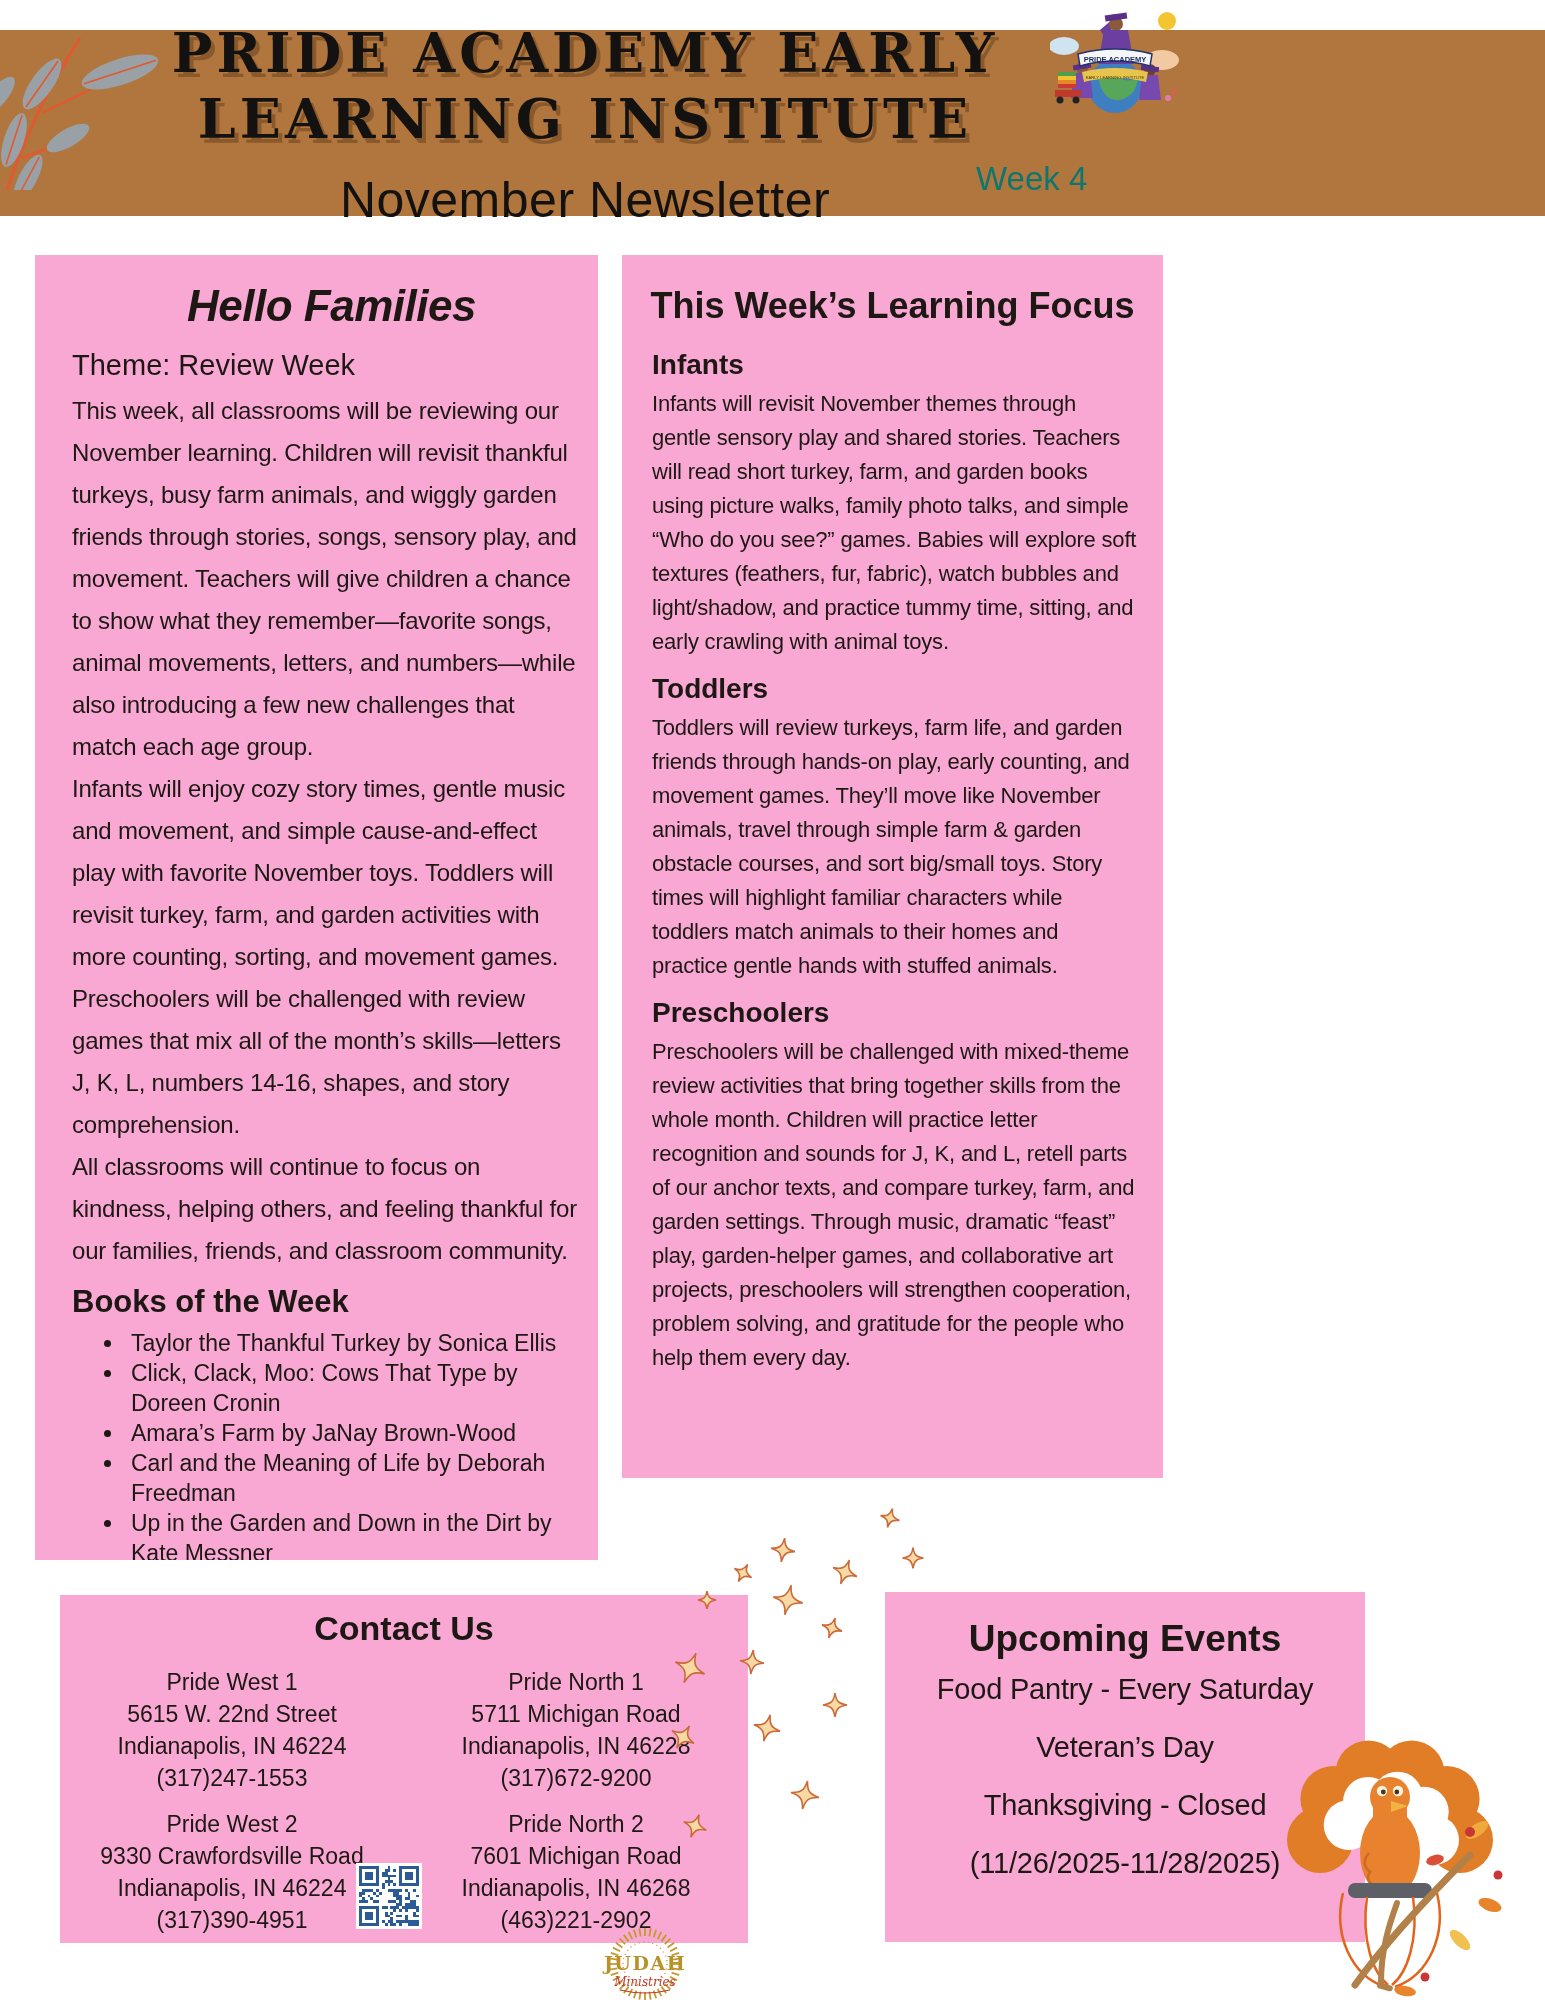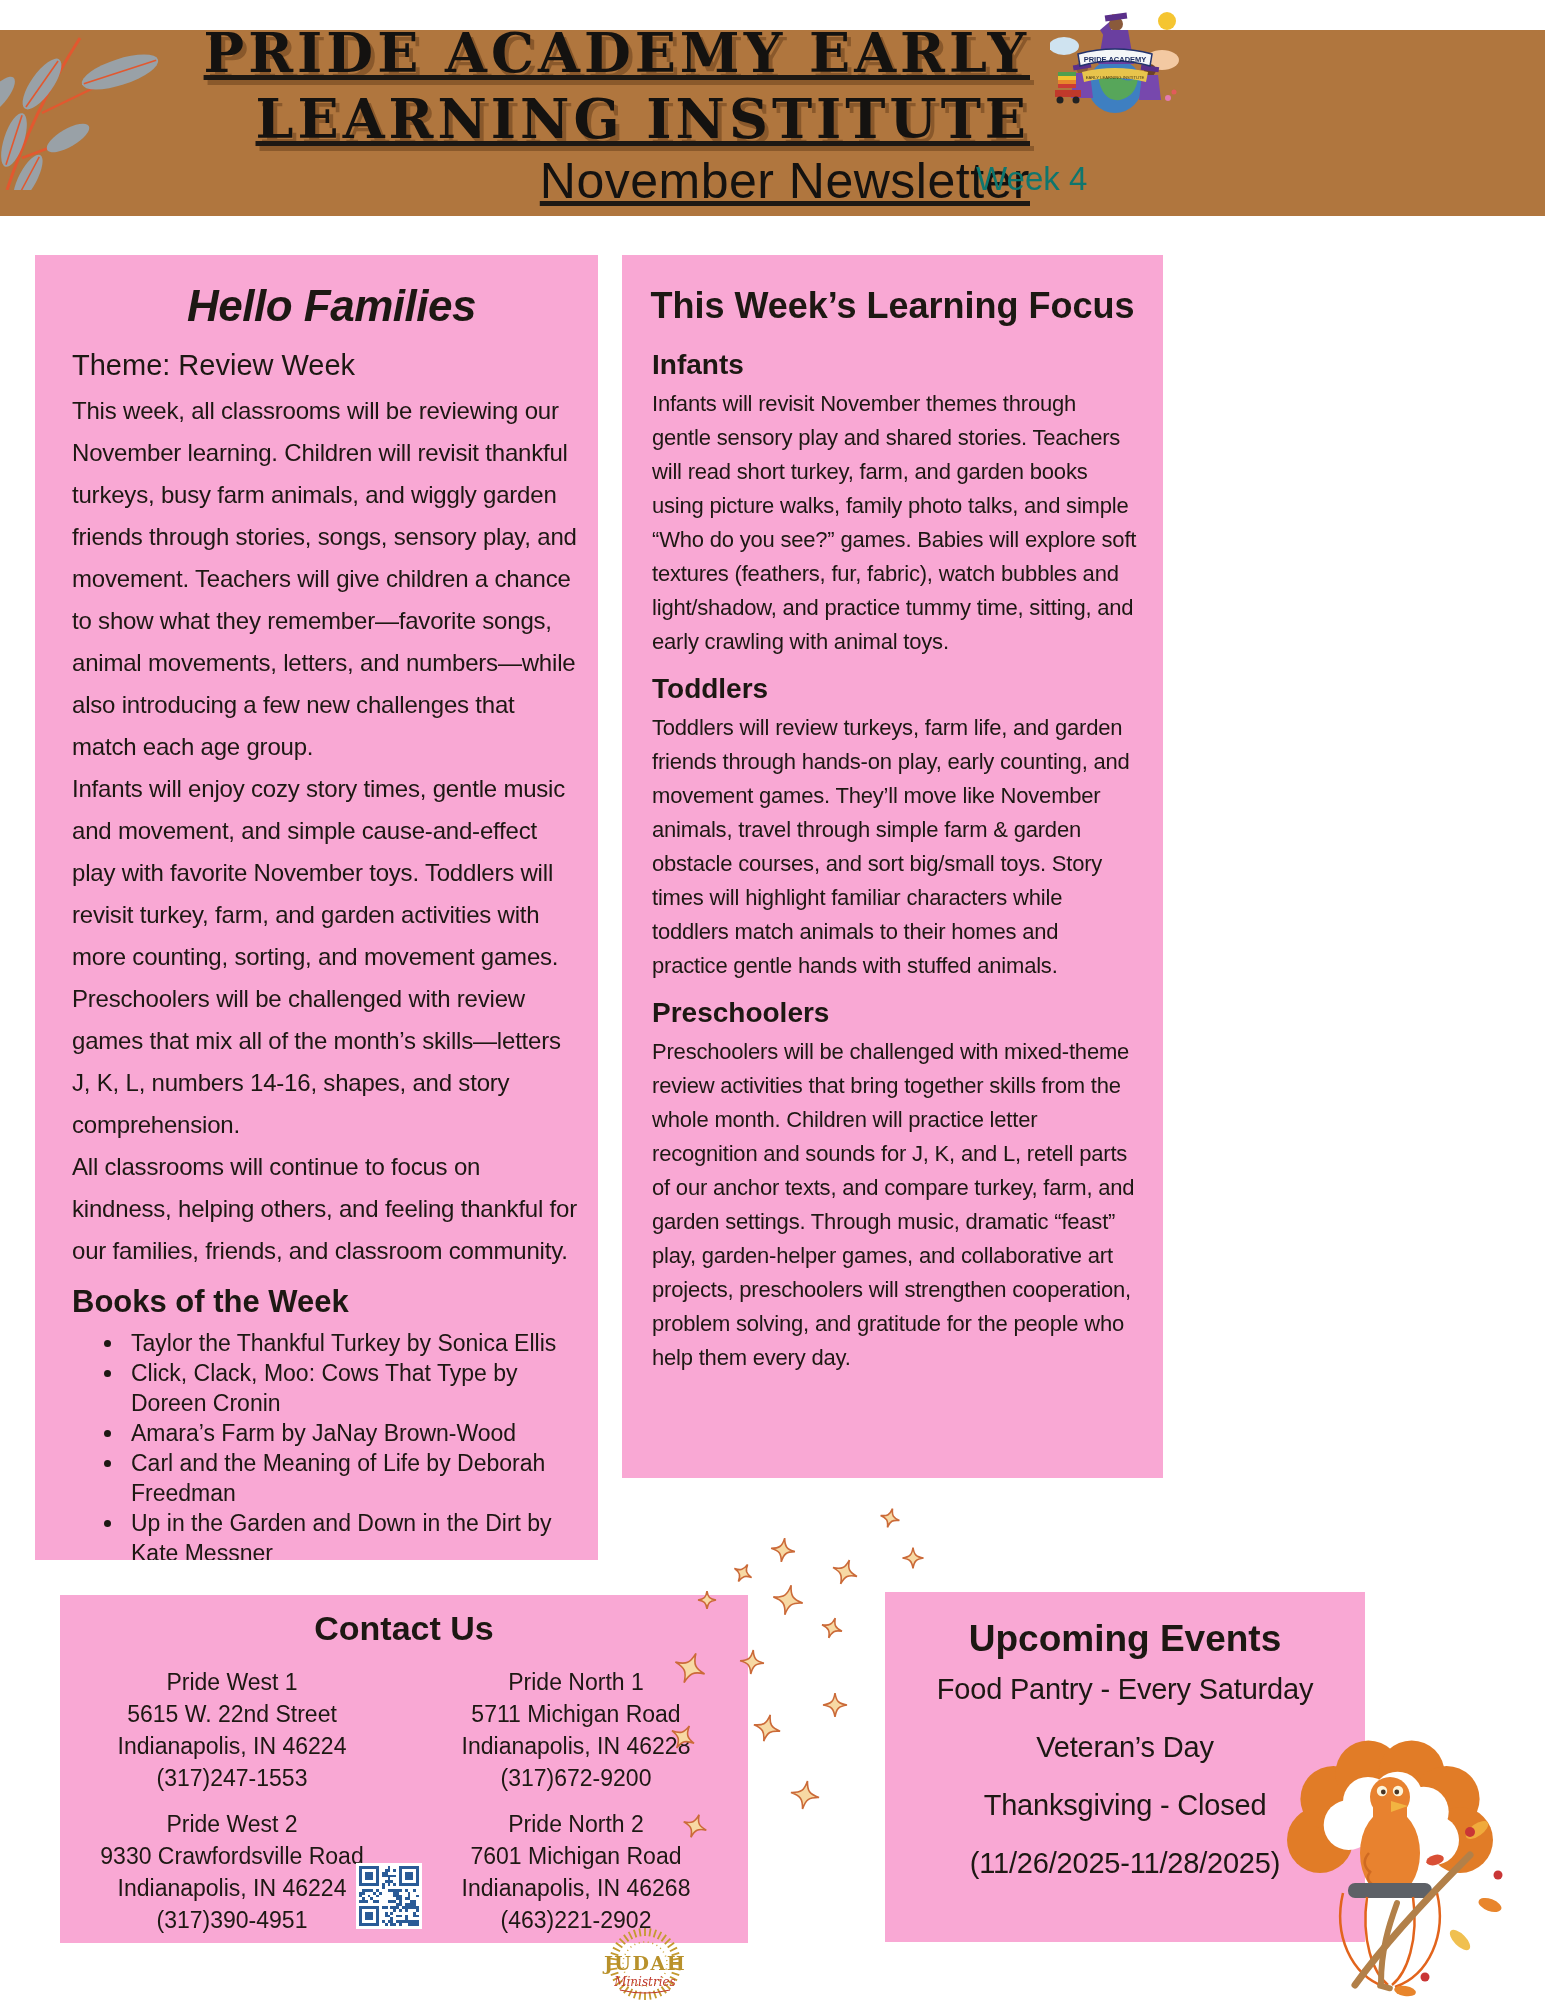--- a/index.html
+++ b/index.html
@@ -4,27 +4,27 @@
 <style>
   html,body{margin:0;padding:0;background:#888;}
   .page{
     position:relative;width:1545px;height:2000px;background:#ffffff;
     overflow:hidden;font-family:"Liberation Sans",sans-serif;color:#1d1813;
     margin:0 auto;
   }
   
   .band{position:absolute;left:0;top:30px;width:1545px;height:186px;background:#b0763e;}
   .leaf-svg{position:absolute;left:-8px;top:18px;width:195px;height:172px;}
-  .title-wrap{position:absolute;left:140px;top:20px;width:890px;text-align:right;text-decoration:underline;}
+  .title-wrap{position:absolute;left:140px;top:20px;width:890px;text-align:center;}
   .big-title{
     font-family:"DejaVu Serif",serif;font-weight:bold;color:#141210;
     font-size:54px;line-height:66px;letter-spacing:4px;
     text-shadow:4px 5px 0 rgba(92,54,21,.45);
   }
-  .subtitle{font-size:50px;font-weight:400;color:#141210;margin-top:0;letter-spacing:0.5px;}
+  .subtitle{font-size:50px;font-weight:400;color:#141210;margin-top:19px;letter-spacing:0.5px;}
   .week{position:absolute;left:976px;top:160px;font-size:33px;color:#0f766e;}
   .logo-svg{position:absolute;left:1050px;top:6px;width:130px;height:108px;}
   
   .panel{position:absolute;background:#f9a8d4;box-sizing:border-box;overflow:hidden;}
   .panel-hello{left:35px;top:255px;width:563px;height:1305px;}
   .panel-focus{left:622px;top:255px;width:541px;height:1223px;}
   .panel-contact{left:60px;top:1595px;width:688px;height:348px;}
   .panel-events{left:885px;top:1592px;width:480px;height:350px;}
   
   .hello-title{font-size:44px;font-weight:bold;font-style:italic;text-align:center;margin:26px 10px 18px 40px;letter-spacing:-0.5px;}

